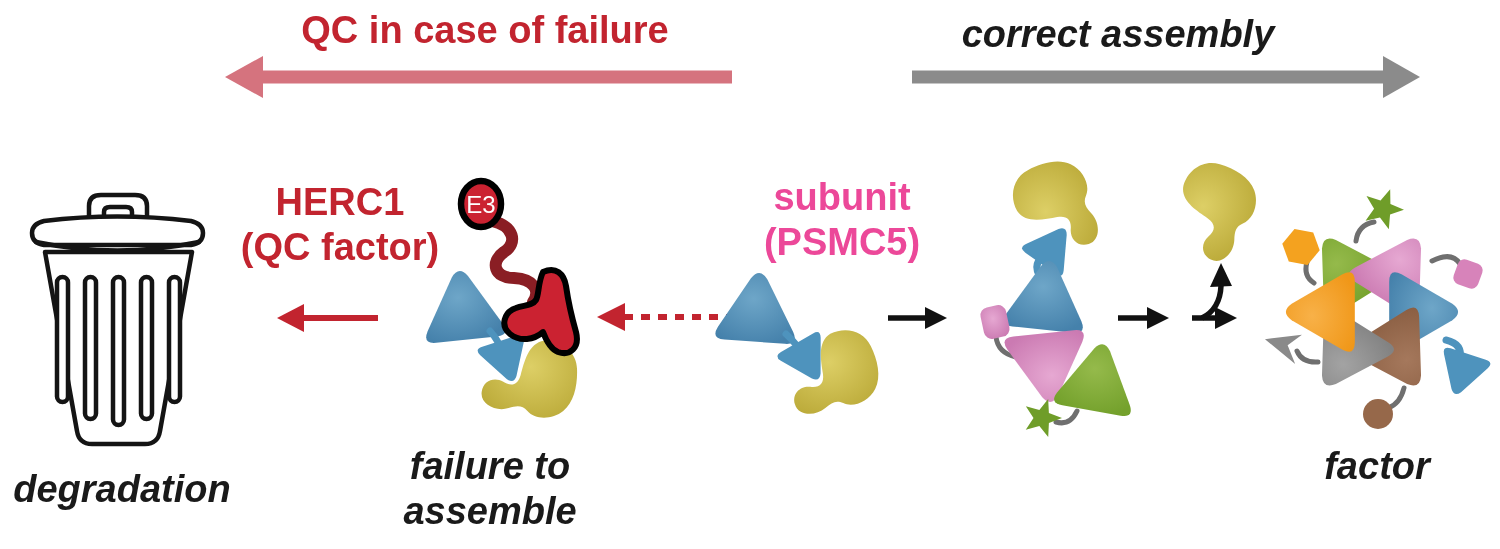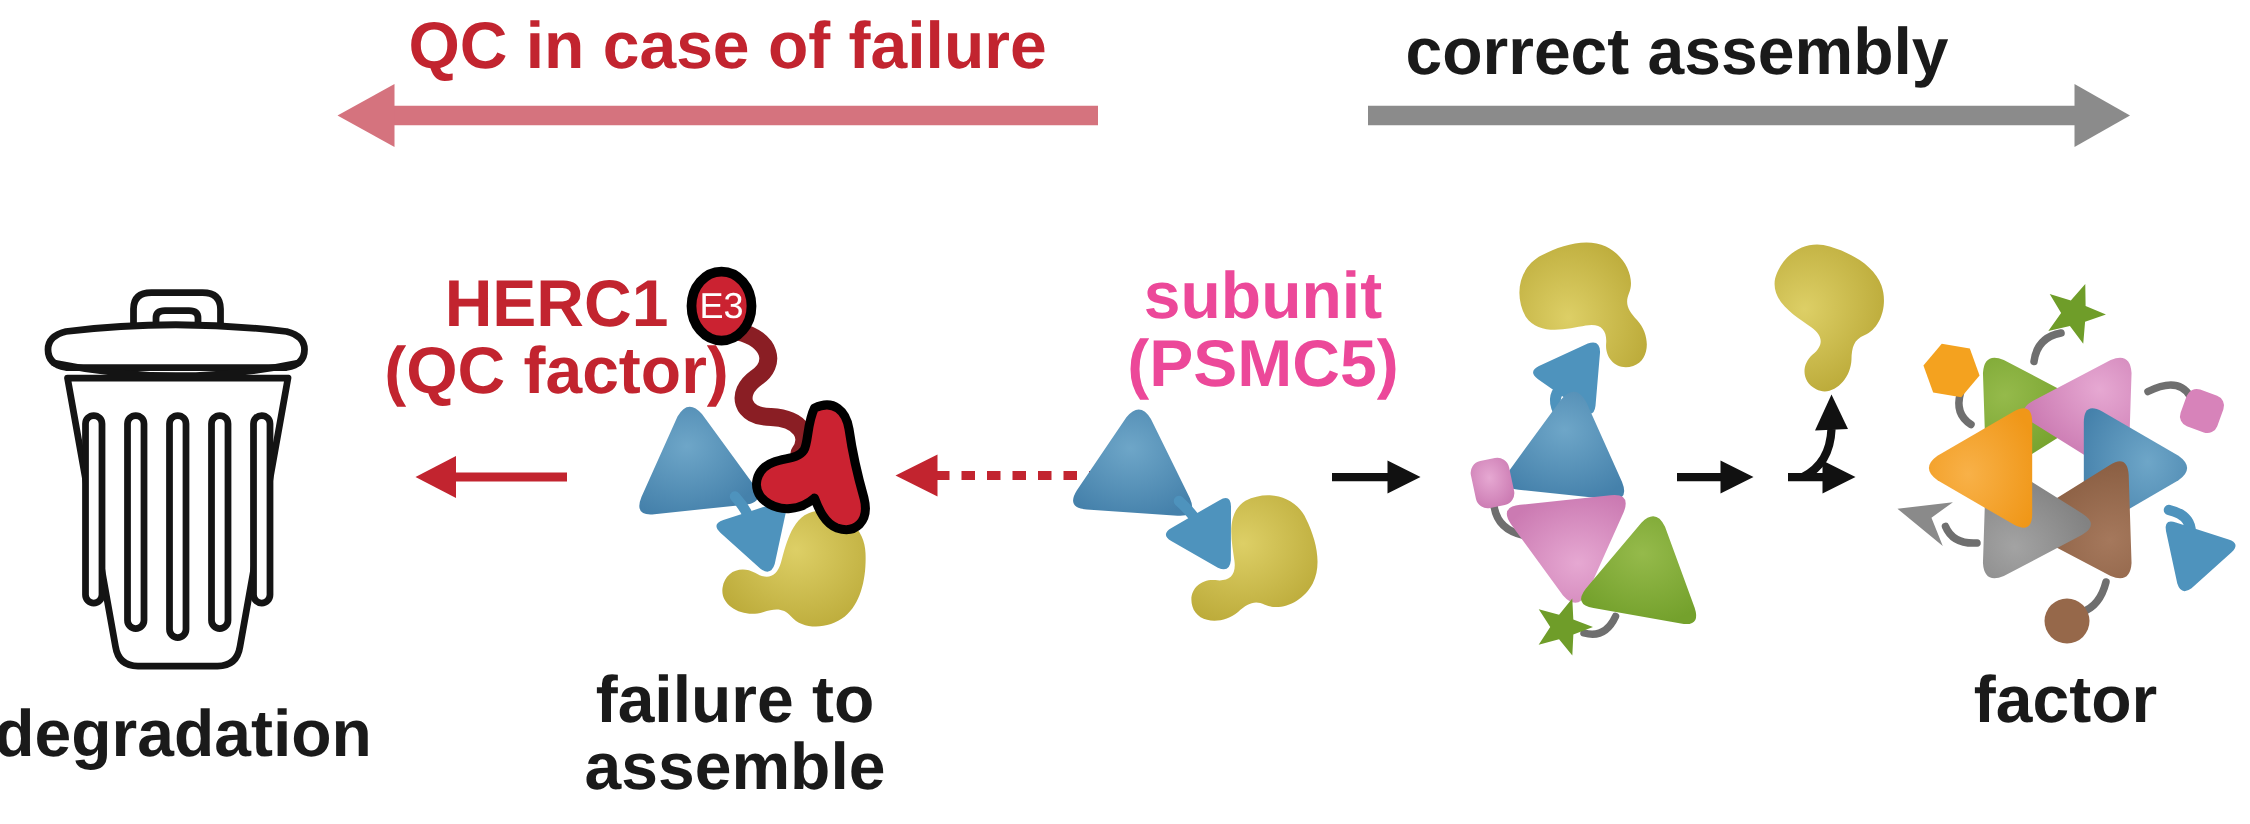--- a/index.html
+++ b/index.html
@@ -10,26 +10,26 @@
     font-family:"Liberation Sans","DejaVu Sans",sans-serif;
     overflow:hidden;
   }
   .lbl{
     position:absolute;
     font-weight:bold;
     text-align:center;
     transform:translateX(-50%);
     line-height:45px;
     white-space:nowrap;
-    font-size:44px;
+    font-size:38px;
     letter-spacing:0px;
   }
   .lbl .line{display:block;}
   .red{color:#c2242f;}
-  .blk{color:#1a1a1a;}
+  .blk{color:#1a1a1a;font-style:italic;}
   .blue{color:#ec4899;}
   .olive{color:#b5a41f;}
   .e3txt{
     position:absolute;
     color:#ffffff;
     font-weight:normal;
     font-size:24px;
     text-align:center;
     transform:translateX(-50%);
     line-height:32px;
@@ -179,21 +179,21 @@
   </g>
 </svg>
 
 <div class="lbl red" style="left:485px; top:8px;">
   <span>QC in case of failure</span>
 </div>
 <div class="lbl blk" style="left:1118px; top:12px;">
   <span>correct assembly</span>
 </div>
 
-<div class="lbl red" style="left:340px; top:180px;margin-left:31px;">
+<div class="lbl red" style="left:340px; top:180px;">
   <span class="line">HERC1</span>
   <span class="line">(QC factor)</span>
 </div>
 
 <div class="e3txt" style="left:481px; top:189px;">
   <span>E3</span>
 </div>
 
 <div class="lbl blue" style="left:842px; top:175px;">
   <span class="line">subunit</span>

